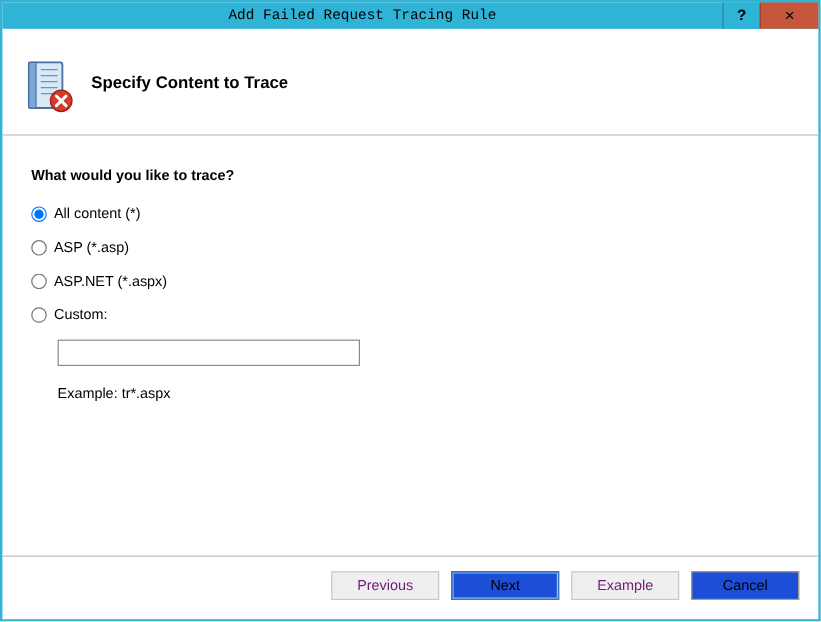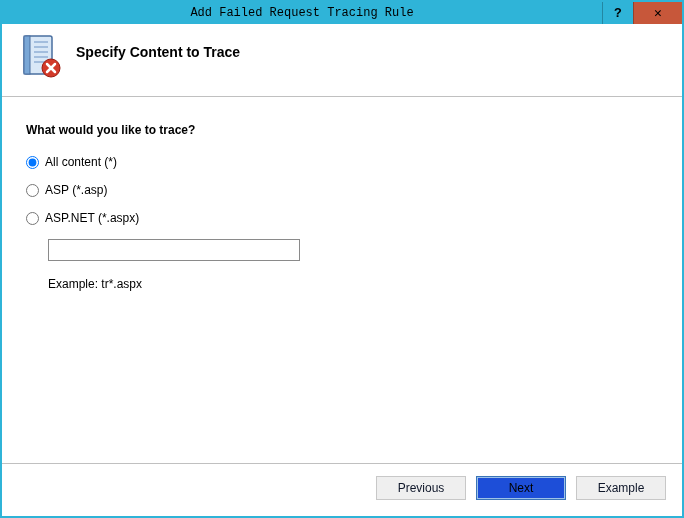--- a/index.html
+++ b/index.html
@@ -47,21 +47,21 @@
   .titlebar-btn.help {
     background: #2fb4d8;
   }
   .titlebar-btn.close {
     background: #c7573a;
     width: 48px;
   }
   .header {
     display: flex;
     align-items: flex-end;
-    padding: 10px 16px 18px 16px;
+    padding: 26px 16px 18px 16px;
   }
   .header-icon {
     width: 44px;
     height: 44px;
     position: relative;
     margin-right: 14px;
   }
   .page-title {
     font-size: 14px;
     font-weight: bold;
@@ -123,21 +123,21 @@
     width: 90px;
     height: 24px;
     font-family: inherit;
     font-size: 12px;
     background: #1d4ed8;
     border: 1px solid #9f9f9f;
     cursor: pointer;
     padding: 0;
   }
   .btn:disabled {
-    color: #0f172a;
+    color: #701a75;
     border-color: #c8c8c8;
     background: #efefef;
     cursor: default;
   }
   .btn.default {
     border: 1px solid #3a74b7;
     box-shadow: inset 0 0 0 1px #9dc2e8;
   }
 </style>
 </head>
@@ -190,26 +190,31 @@
     <label class="radio-row">
       <input type="radio" name="trace" style="">
       <span>ASP (*.asp)</span>
     </label>
 
     <label class="radio-row">
       <input type="radio" name="trace" style="">
       <span>ASP.NET (*.aspx)</span>
     </label>
 
+    <label class="radio-row">
+      <input type="radio" name="trace" style="">
+      <span>Custom:</span>
+    </label>
 
     <div class="custom-block">
       <input type="text" class="custom-input" value="" style="">
       <div class="example">Example: tr*.aspx</div>
     </div>
   </div>
 
   <div class="footer">
     <button class="btn" disabled="">Previous</button>
     <button class="btn default">Next</button>
     <button class="btn" disabled="">Example</button>
+    <button class="btn">Cancel</button>
   </div>
 
 </div>
 
 </body></html>

